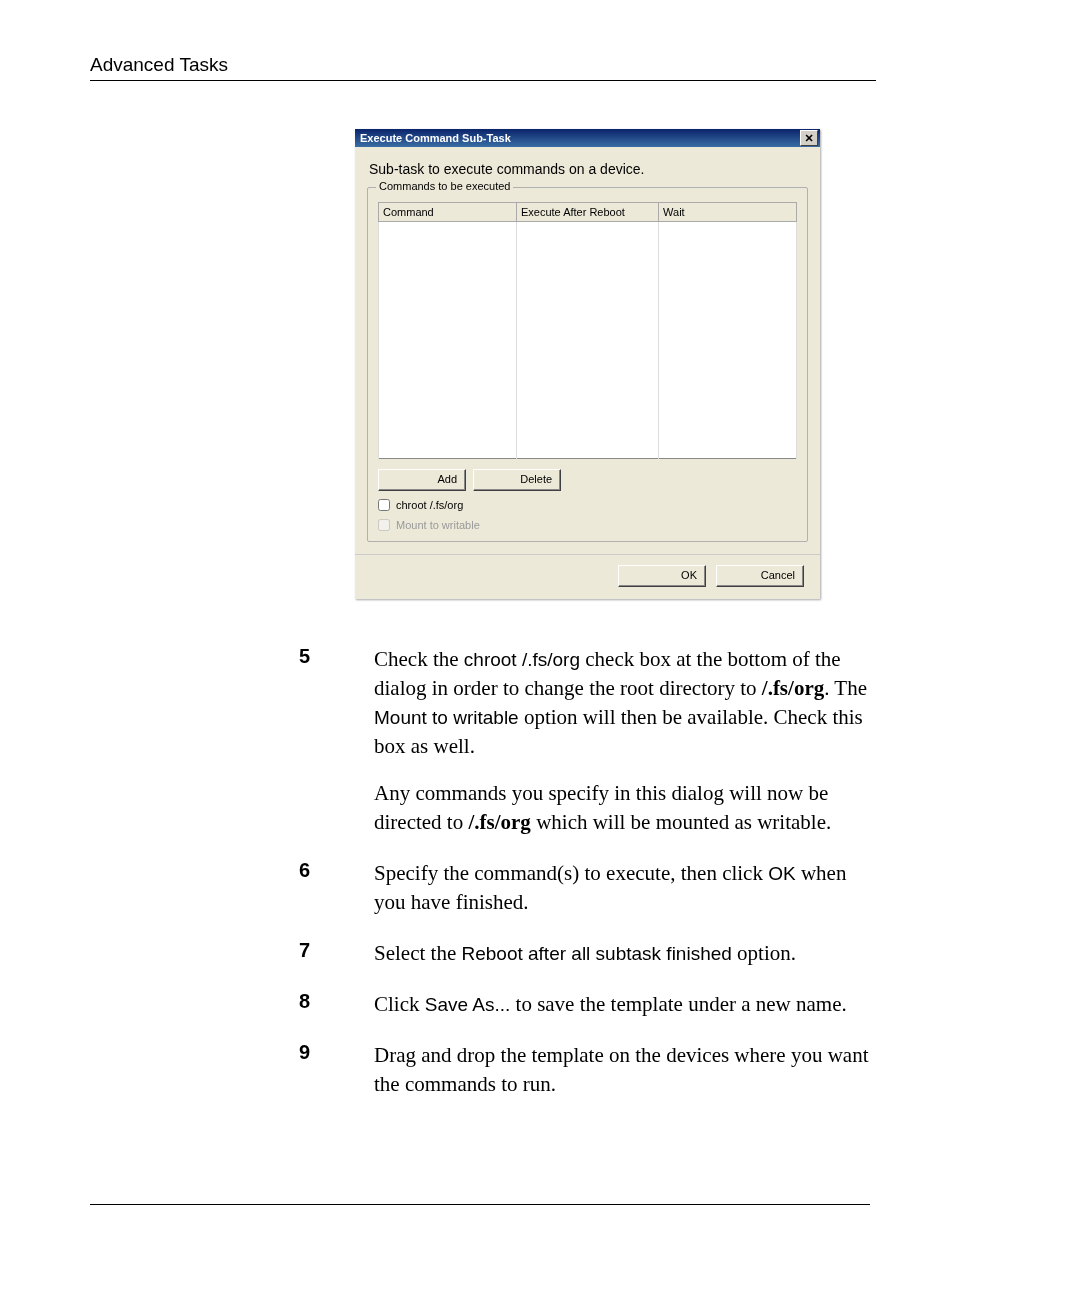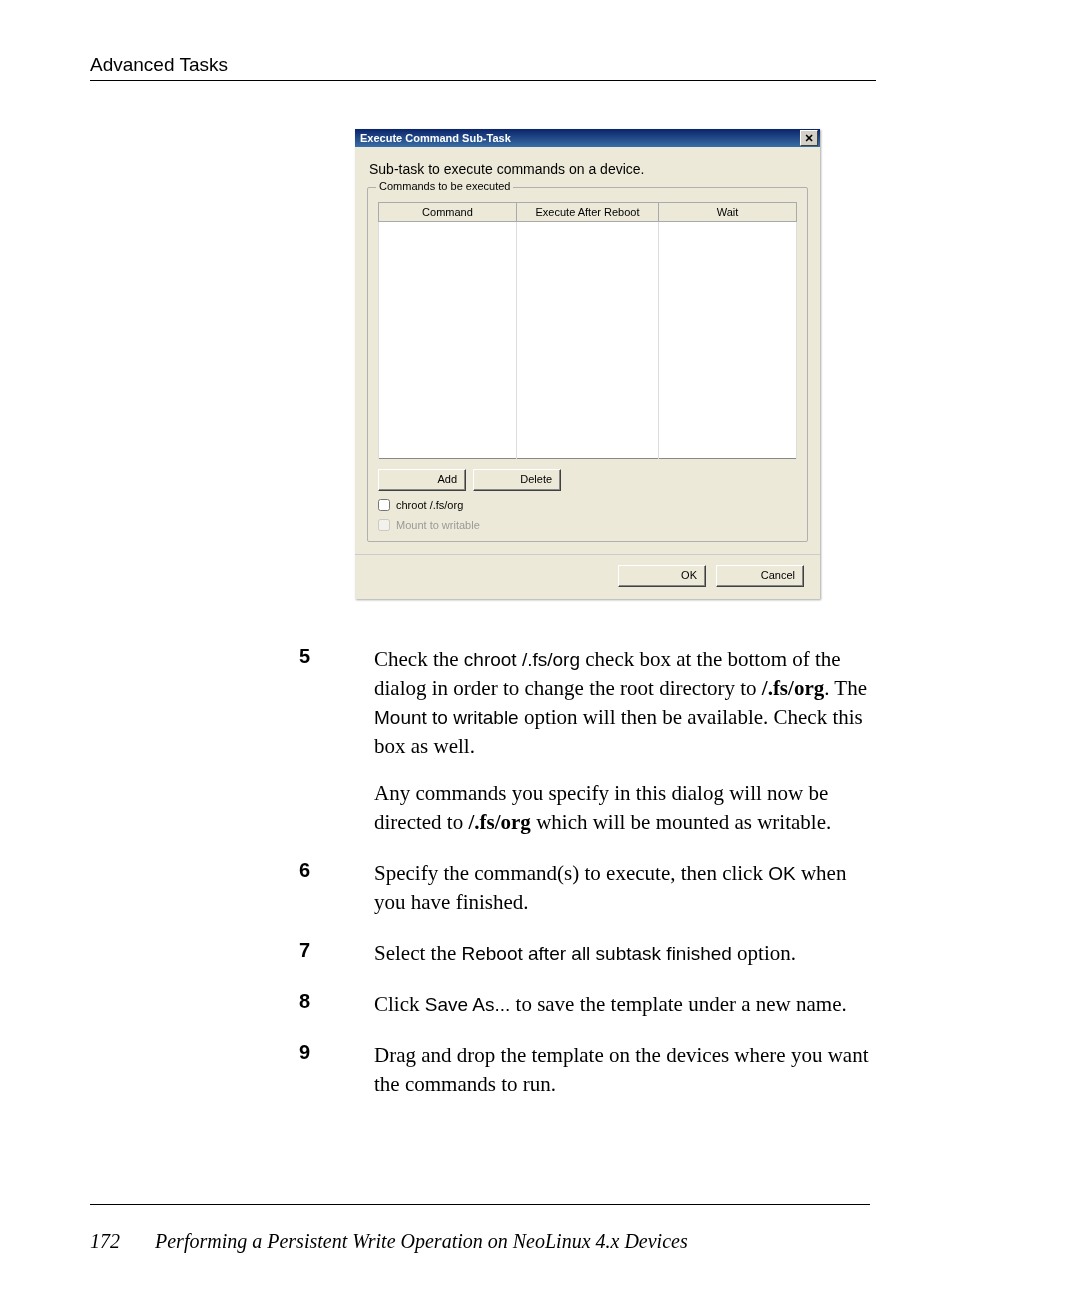--- a/index.html
+++ b/index.html
@@ -10,21 +10,21 @@
   .dlg-wrap{width:465px;margin:0 0 46px 265px;font-family:Tahoma,Arial,sans-serif;font-size:11px;color:#000;}
   .dlg{box-shadow:1px 1px 2px rgba(0,0,0,.35);background:#ece9d8;}
   .titlebar{background:linear-gradient(#0a246a,#3a6ea5);color:#fff;display:flex;align-items:center;height:18px;padding:0 2px 0 5px;font-size:11px;font-weight:bold;}
   .titlebar .spacer{flex:1;}
   .close-btn{width:16px;height:14px;background:#d4d0c8;border:1px solid #fff;border-right-color:#404040;border-bottom-color:#404040;display:flex;align-items:center;justify-content:center;color:#000;font-weight:bold;font-size:11px;line-height:10px;font-family:Arial,sans-serif;}
   .dlg-body{padding:10px 12px 12px 12px;}
   .dlg-desc{margin:4px 0 10px 2px;font-size:14px;}
   .groupbox{border:1px solid #b0b0b0;padding:14px 10px 10px 10px;position:relative;border-radius:2px;}
   .groupbox>.legend{position:absolute;top:-8px;left:8px;background:#ece9d8;padding:0 3px;font-size:11px;}
   .tbl{width:100%;border-collapse:collapse;background:#fff;border:1px solid #888;}
-  .tbl th{background:#ece9d8;border:1px solid #aaa;font-weight:400;font-size:11px;padding:3px 4px;text-align:center;}
+  .tbl th{background:#ece9d8;border:1px solid #aaa;font-weight:400;font-size:11px;padding:3px 4px;text-align:left;}
   .tbl td{border-left:1px solid #ddd;border-right:1px solid #ddd;font-size:11px;padding:2px 4px;vertical-align:top;}
   .tbl tbody tr:first-child td{border-top:1px solid #aaa;}
   .tbl .sep td{height:232px;border-top:none;}
   .btn-row{margin-top:10px;}
   .win-btn{display:inline-block;min-width:70px;height:20px;line-height:18px;text-align:right;font-size:11px;background:#ece9d8;border:1px solid #404040;border-top-color:#fff;border-left-color:#fff;box-shadow:inset -1px -1px 0 #888;padding:0 8px;margin-right:4px;}
   .chk{display:flex;align-items:center;gap:6px;margin-top:8px;font-size:11px;}
   .chk input{margin:0;width:12px;height:12px;}
   .chk.disabled{color:#9a9a9a;}
   .dlg-footer{display:flex;justify-content:flex-end;gap:6px;border-top:1px solid #ccc;padding:10px 12px 12px 0;}
   
@@ -141,17 +141,13 @@
     <div class="step">
       <div class="num">9</div>
       <div class="body">
           <p>Drag and drop the template on the devices where you want the commands to run.</p>
         </div>
     </div>
 
   </div>
 
   <hr class="bot-rule">
-  <div class="page-foot">
-    <span class="pn">172</span>
-    <span>Performing a Persistent Write Operation on NeoLinux 4.x Devices</span>
-  </div>
 </div>
 
 </body></html>

